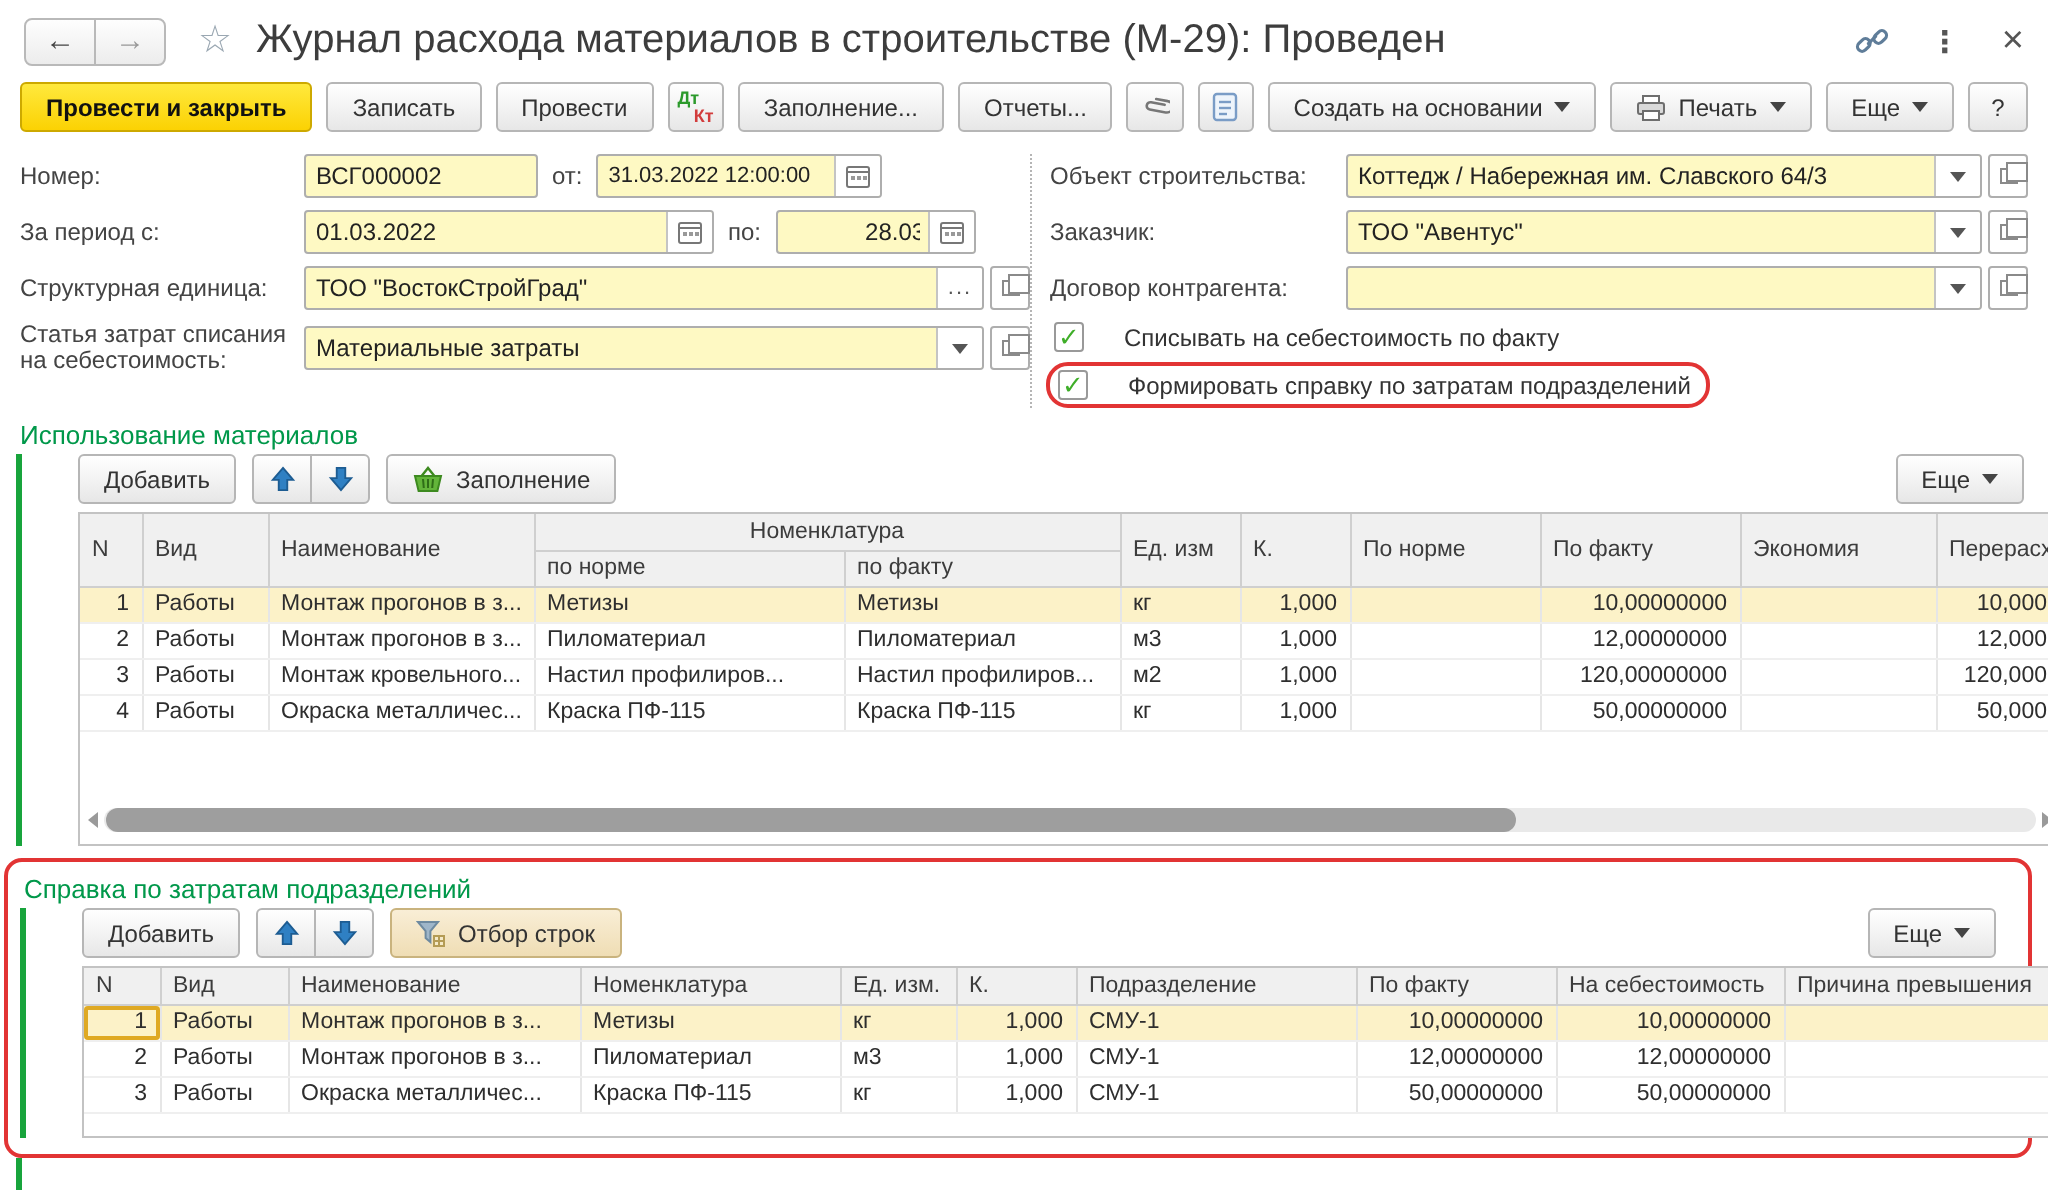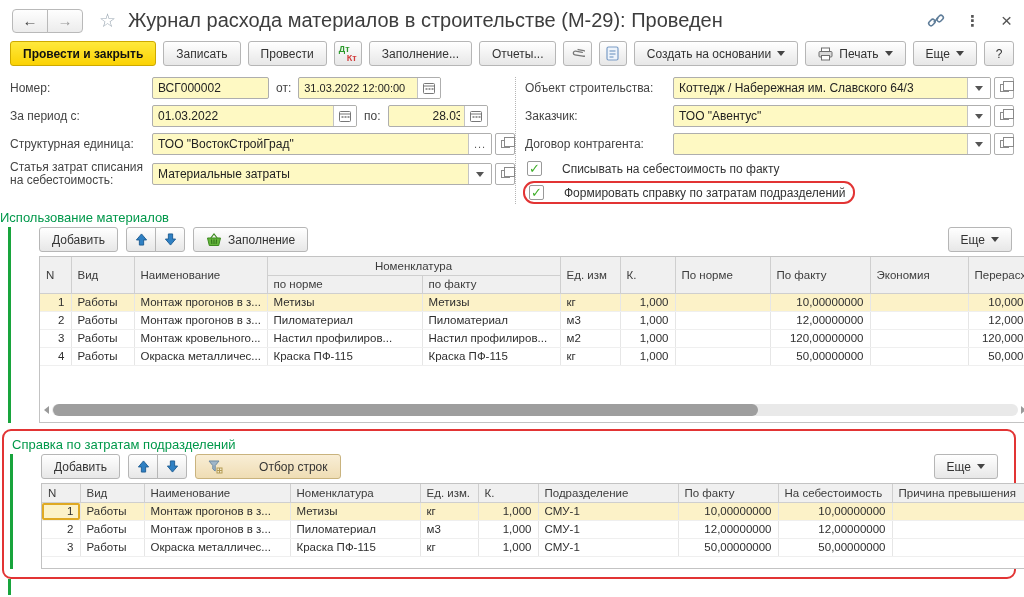--- a/index.html
+++ b/index.html
@@ -56,29 +56,29 @@
   .grow { flex:1; }
   .cbrow { display:flex; align-items:center; margin:5px 0 0 2px; }
   .checkbox { width:15px; height:15px; border:1px solid #999; border-radius:2px; background:#fff;
     display:flex; align-items:center; justify-content:center; color:#3fae29; font-weight:bold;
     font-size:13px; line-height:13px; cursor:pointer; flex:0 0 15px; }
   .cbrow label { margin-left:20px; cursor:pointer; }
   .redbox-inline { display:inline-flex; align-items:center; border:2px solid #e23434; border-radius:11px;
     padding:2px 8px 2px 4px; margin-left:-4px; }
 
   
-  .sect-title { color:#00984a; font-size:13px; margin:6px 0 2px 0; }
+  .sect-title { color:#00984a; font-size:13px; margin:6px 0 2px 10px; }
   .sect-body { margin-left:8px; border-left:3px solid #18a43c; padding-left:28px; }
   .tbar { display:flex; align-items:center; gap:8px; margin:2px 0 4px 0; }
   .tbar .more { margin-left:auto; margin-right:12px; }
   .pair { display:flex; }
   .pair .btn:first-child { border-radius:3px 0 0 3px; }
   .pair .btn:last-child { border-radius:0 3px 3px 0; margin-left:-1px; }
   .btn .bicon { margin-right:6px; display:flex; align-items:center; }
-  .btn.toggled { background:linear-gradient(#f9eed6,#efddb4); border-color:#c9b37e;gap:30px; }
+  .btn.toggled { background:linear-gradient(#f9eed6,#efddb4); border-color:#c9b37e; }
 
   
   .tblwrap { border:1px solid #c3c3c3; background:#fff; display:flex; flex-direction:column; }
   .tblwrap.t1 { width:992px; height:167px; }
   .tblwrap.t2 { width:990px; height:86px; }
   table { border-collapse:collapse; table-layout:fixed; width:990px; font-size:11.5px; }
   .t2 table { width:988px; }
   th { background:#f0f0f0; border:1px solid #cfcfcf; border-top:0; font-weight:normal; text-align:left;
     padding:2px 6px; color:#3c3c3c; height:18px; overflow:hidden; white-space:nowrap; }
   th:first-child { border-left:0; }

